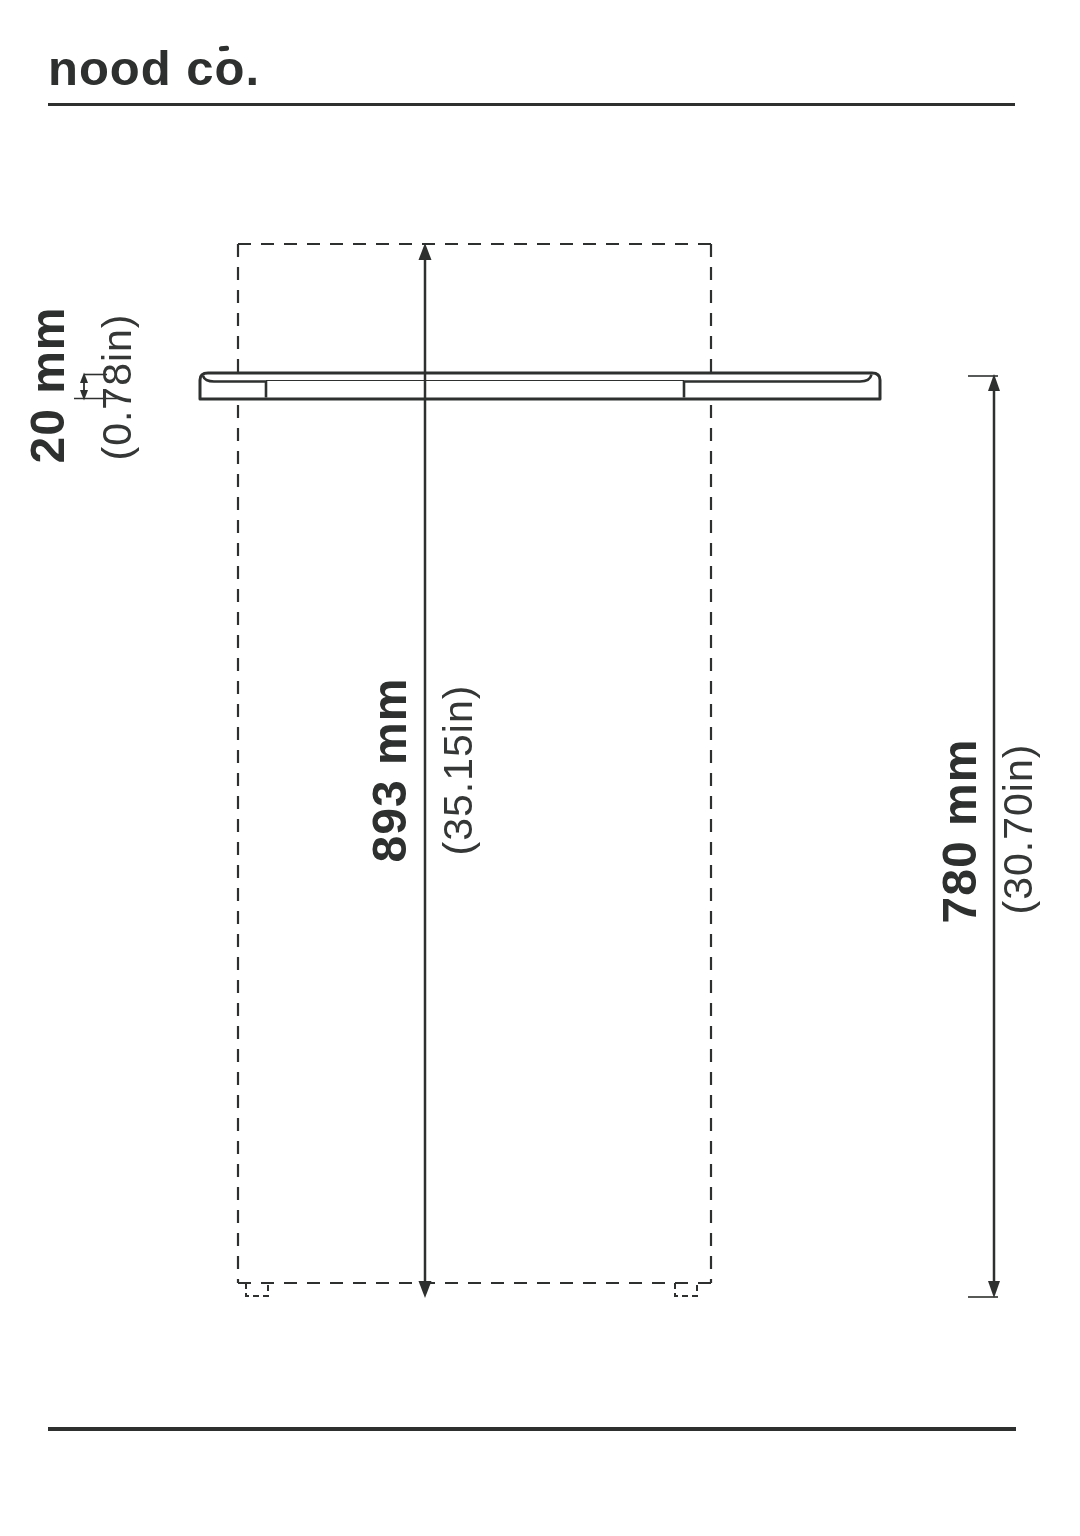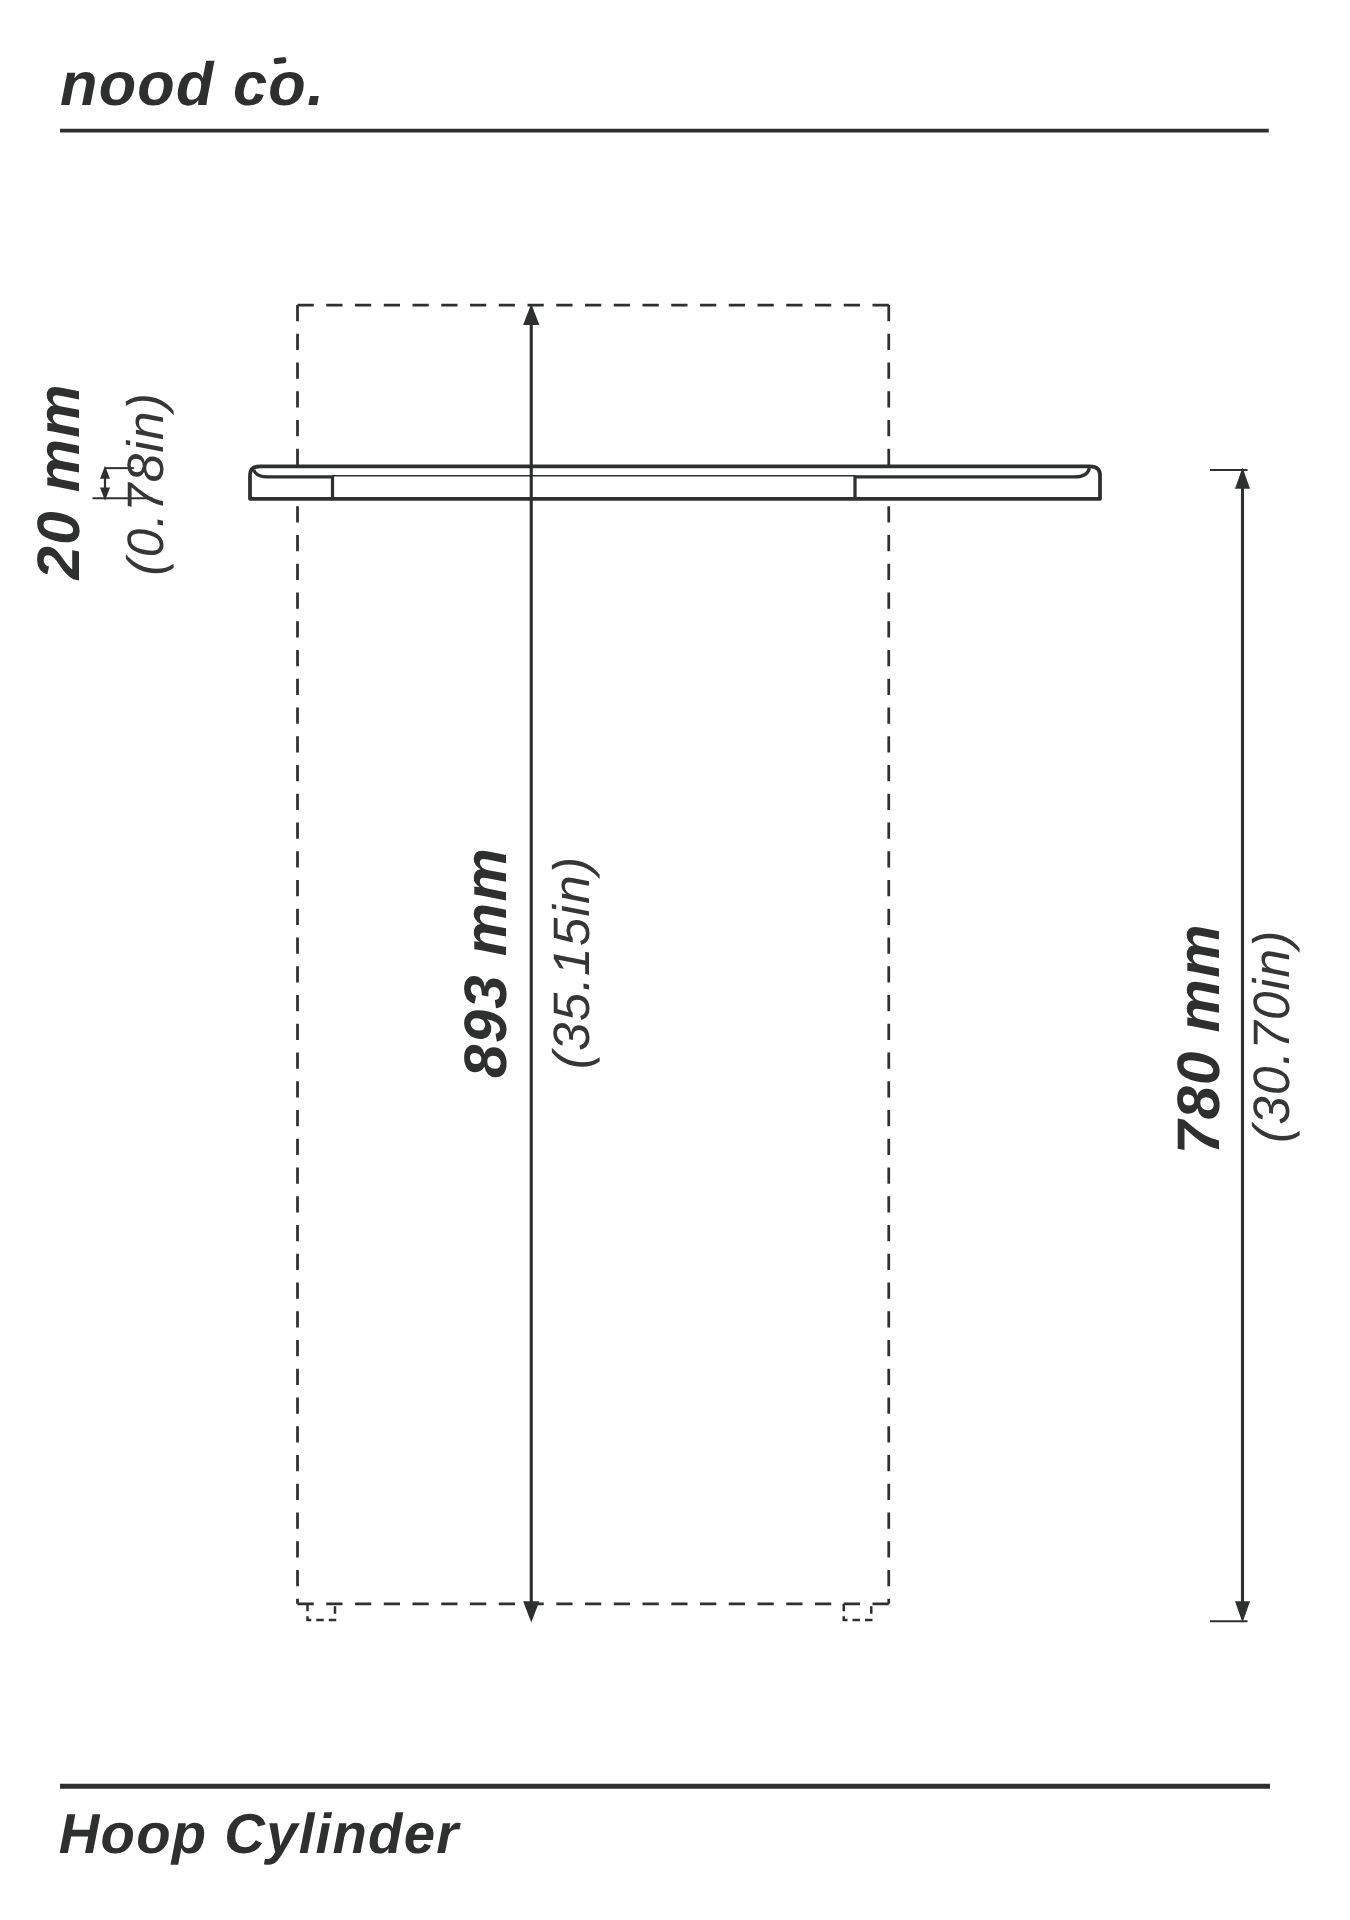--- a/index.html
+++ b/index.html
@@ -5,21 +5,21 @@
   :root{
     --ink:#2d302e;
     --bg:#ffffff;
   }
   *{margin:0;padding:0;box-sizing:border-box;}
   html,body{background:var(--bg);}
   body{
     font-family:"Liberation Sans", sans-serif;
     width:1080px;height:1536px;position:relative;overflow:hidden;color:var(--ink);
   }
-  .canvas{position:absolute;inset:0;width:1080px;height:1536px;font-style:italic;}
+  .canvas{position:absolute;inset:0;width:1080px;height:1536px;}
 
   
   .logo{
     position:absolute;left:48px;top:40px;
     font-size:49px;font-weight:700;letter-spacing:1px;color:var(--ink);
   }
   .logo-tick{
     position:absolute;left:219px;top:46px;width:10px;height:5px;
     background:var(--ink);border-radius:2px;transform:rotate(-6deg);
   }
@@ -108,15 +108,14 @@
   <div class="dim metric pos-20mm">20 mm</div>
   <div class="dim imperial pos-20in">(0.78in)</div>
 
   <div class="dim metric pos-893mm">893 mm</div>
   <div class="dim imperial pos-893in">(35.15in)</div>
 
   <div class="dim metric pos-780mm">780 mm</div>
   <div class="dim imperial pos-780in">(30.70in)</div>
 
   <div class="rule bottom"></div>
-  <div class="title">Hoop Cylinder</div>
 
 </div>
 
 </body></html>

